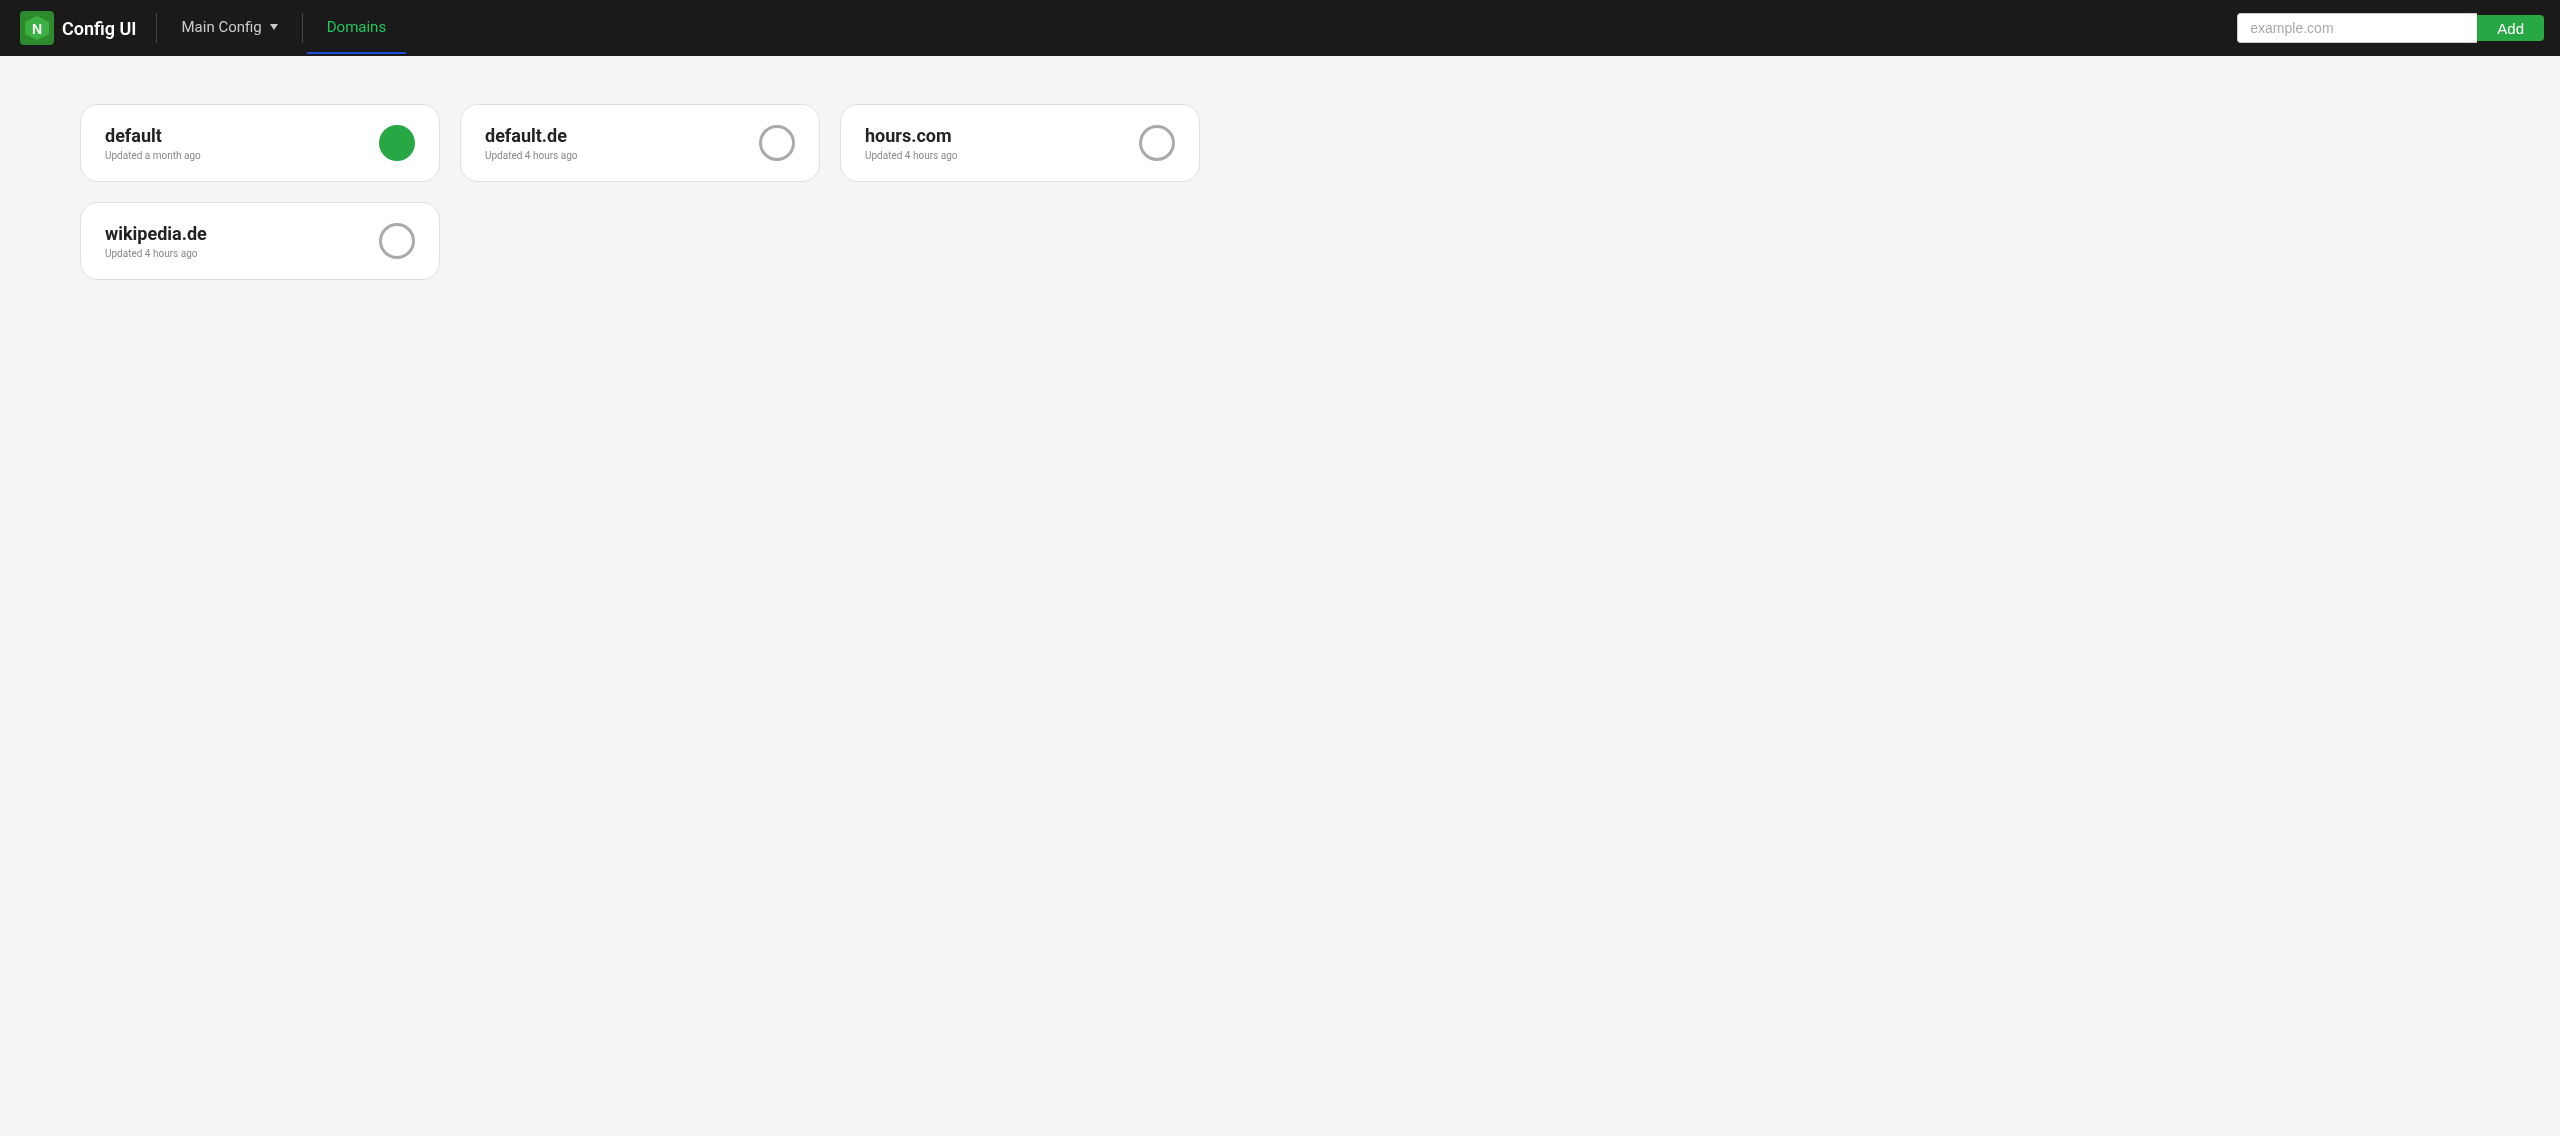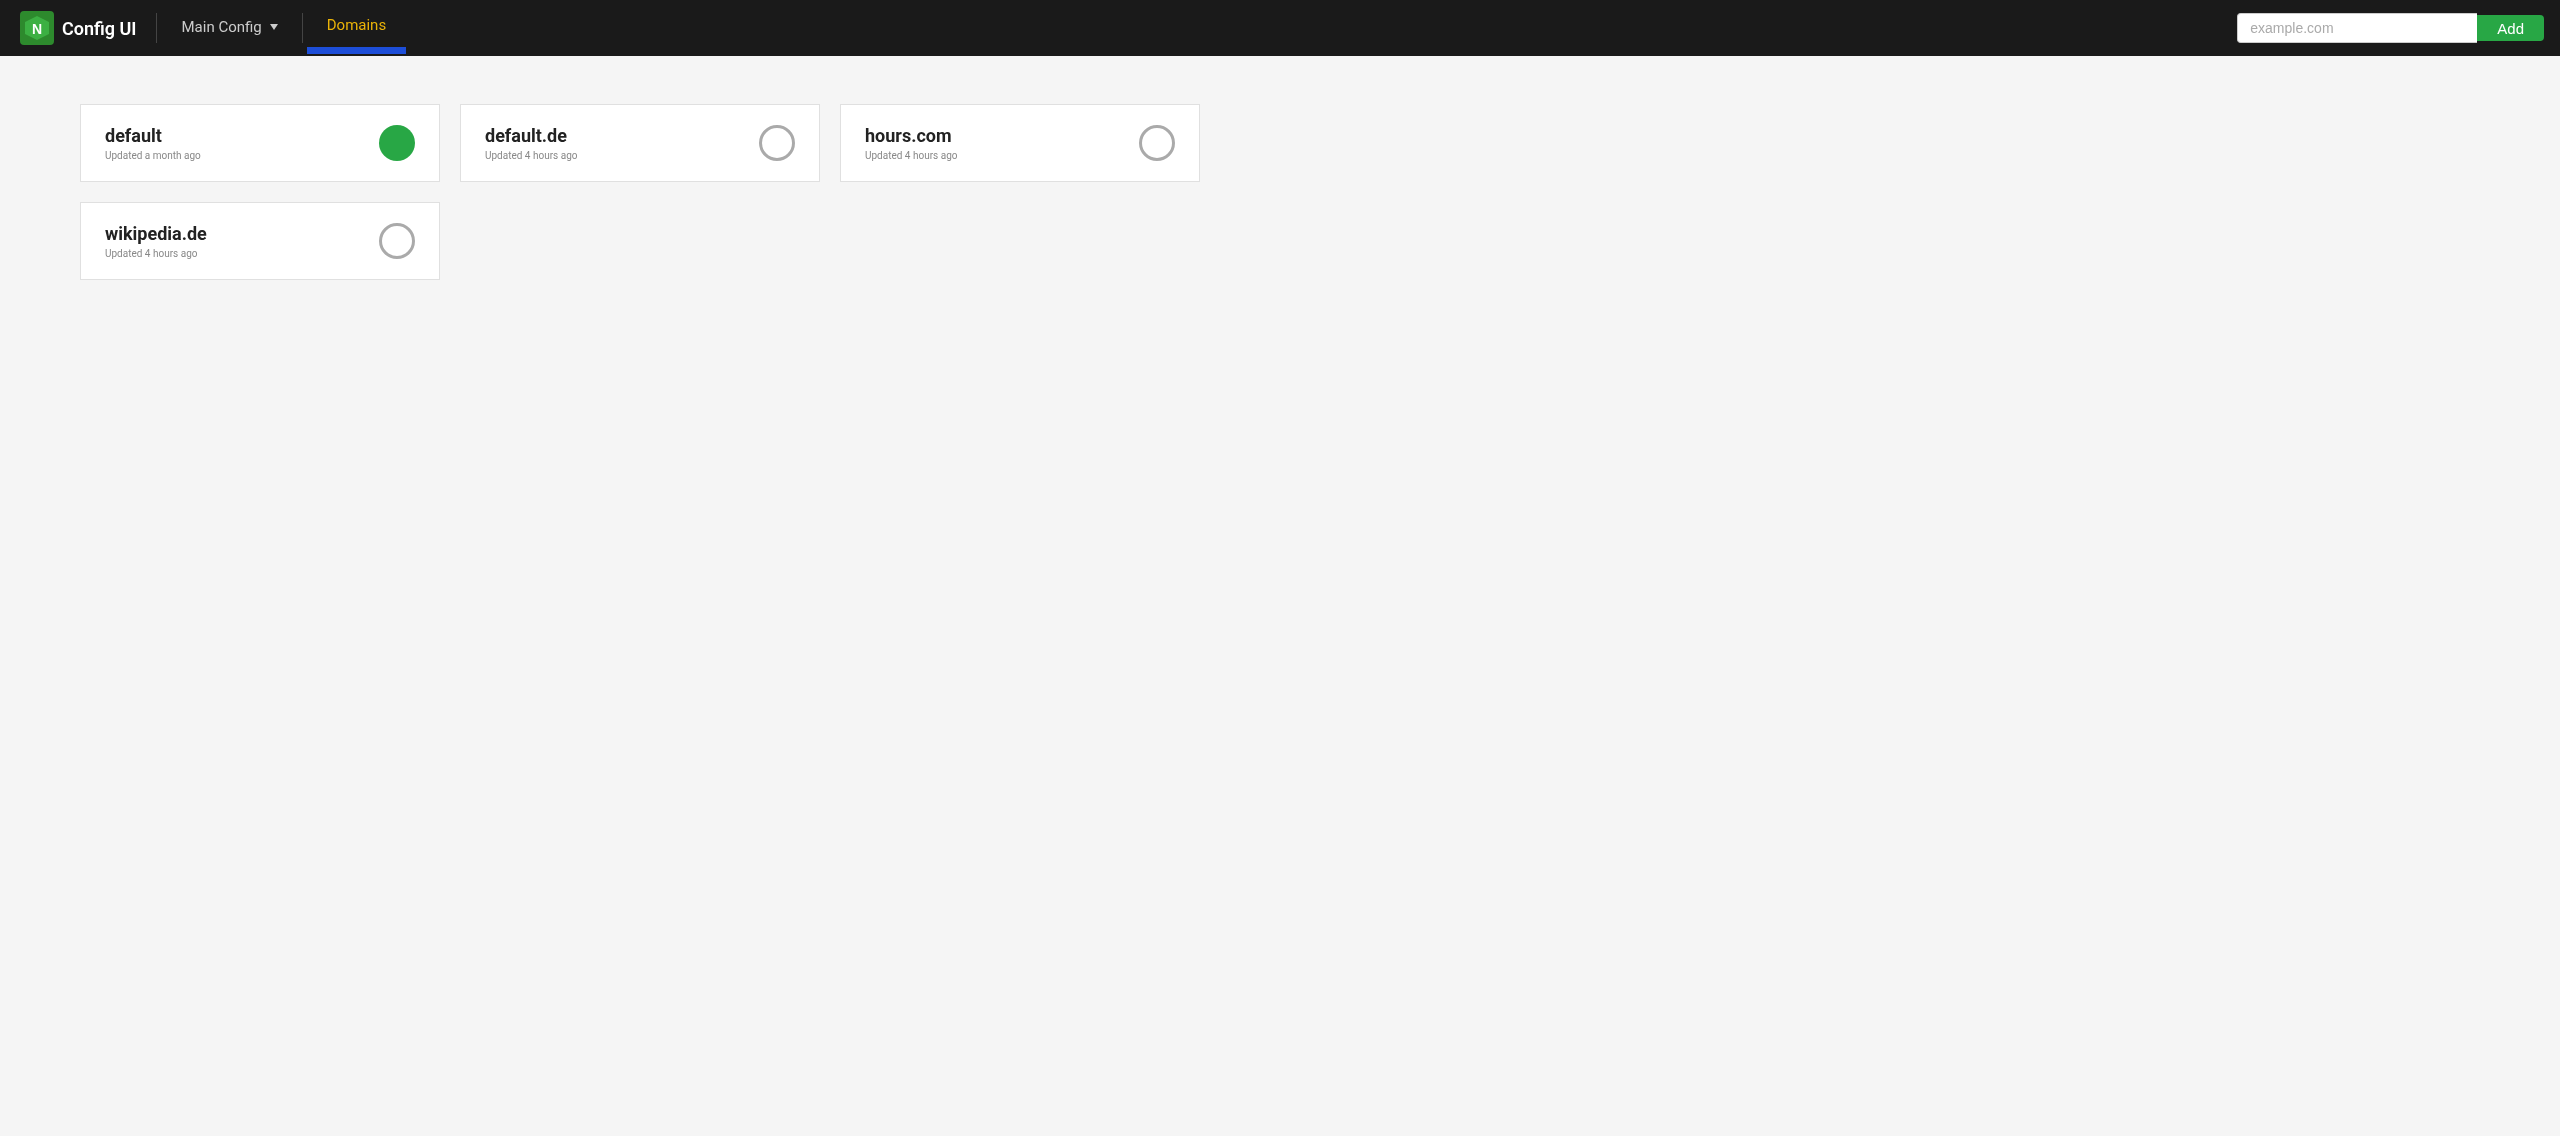--- a/index.html
+++ b/index.html
@@ -47,22 +47,22 @@
       height: 51px;
       display: flex;
       align-items: center;
       cursor: pointer;
       text-decoration: none;
       border-bottom: 2px solid transparent;
       transition: color 0.2s;
     }
 
     .nav-item.active {
-      color: #eab308;
-      border-bottom: 7px solid #1d4ed8;
+      color: #22c55e;
+      border-bottom: 2px solid #1d4ed8;
     }
 
     .nav-item-with-arrow {
       display: flex;
       align-items: center;
       gap: 4px;
     }
 
     .nav-divider {
       width: 1px;
@@ -120,21 +120,21 @@
       display: grid;
       grid-template-columns: repeat(3, 360px);
       gap: 20px;
       max-width: 1160px;
     }
 
     
     .domain-card {
       background: white;
       border: 1px solid #e0e0e0;
-      border-radius: 0;
+      border-radius: 18px;
       padding: 20px 24px;
       display: flex;
       align-items: center;
       justify-content: space-between;
       cursor: pointer;
       transition: box-shadow 0.2s;
     }
 
     .domain-info {
       display: flex;

